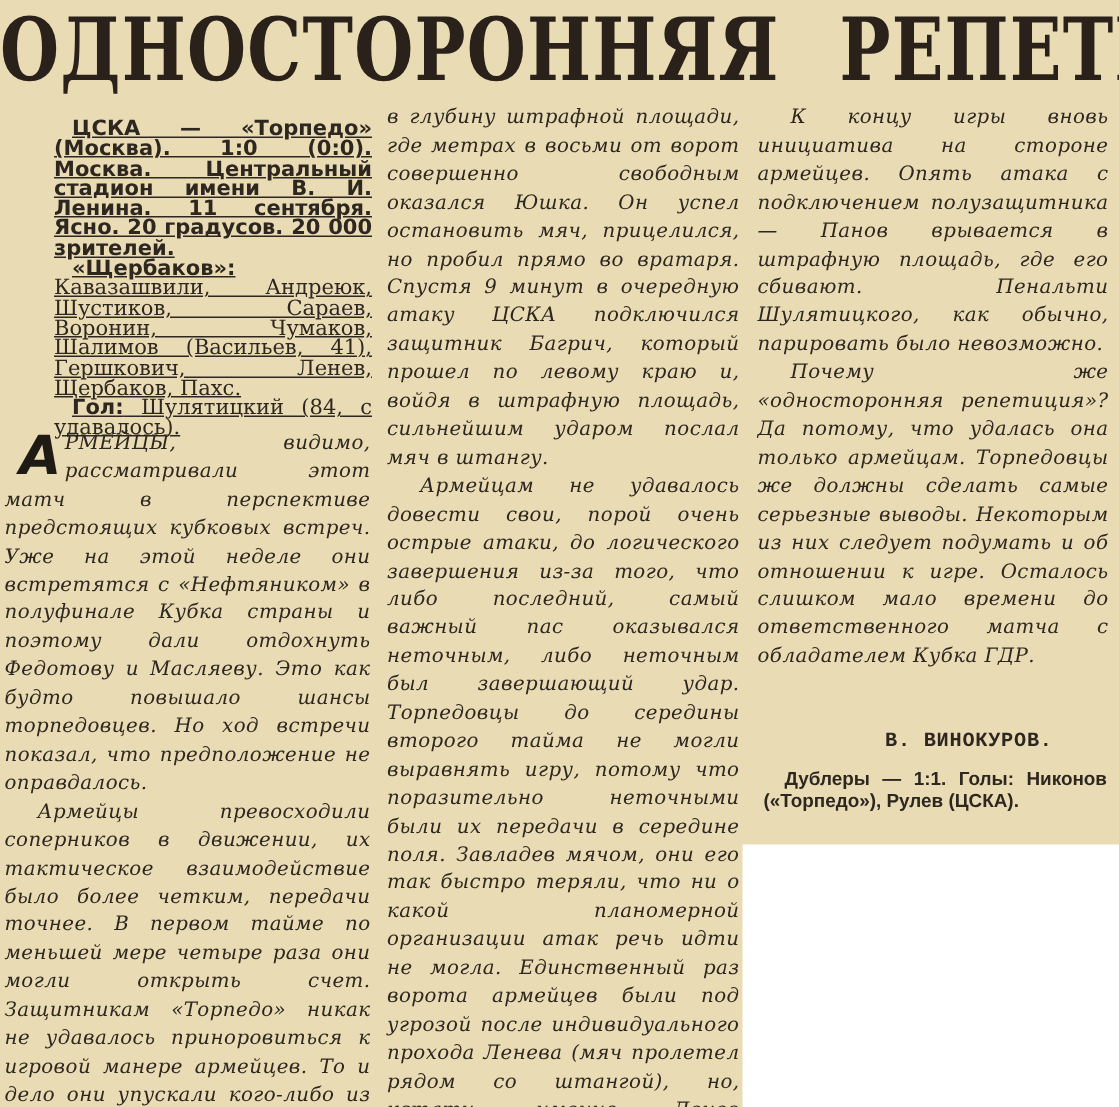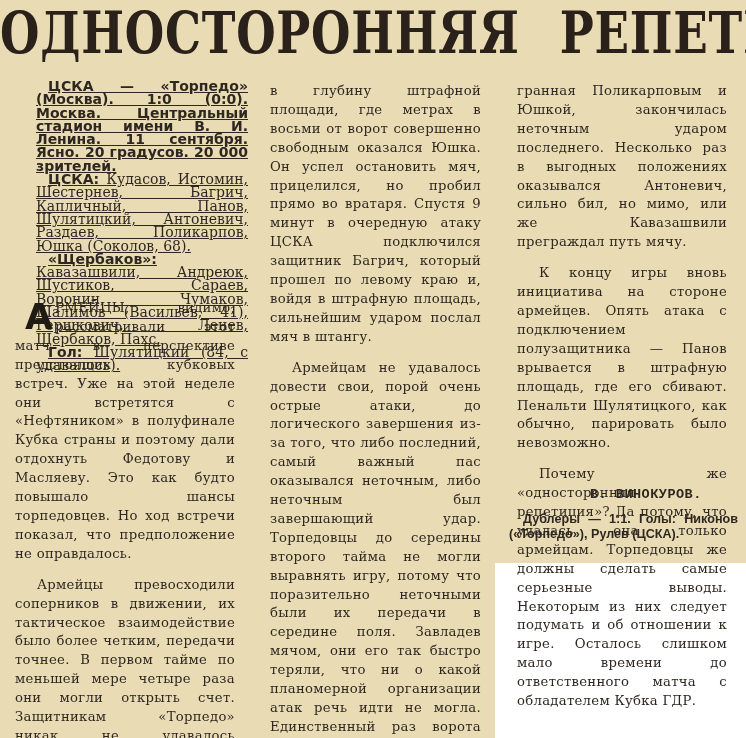--- a/index.html
+++ b/index.html
@@ -10,21 +10,21 @@
     clip-path: polygon(0 0, 746px 0, 746px 563px, 495px 563px, 495px 738px, 0 738px);
   }
   .headline {
     position: absolute; left: 0; top: 2px; width: 746px; height: 62px;
     font-family: "DejaVu Serif", serif; font-weight: bold; color: #2a221a;
     font-size: 58px; line-height: 62px; letter-spacing: 1px;
     transform: scaleX(0.78); transform-origin: left center; white-space: nowrap;
     word-spacing: 30px;
   }
   .col { position: absolute; color: #2e2720; font-family: "DejaVu Serif", serif; }
-  .col p { margin: 12px; }
+  .col p { margin: 0; font-style: italic; }
   .info {
     position: absolute; left: 36px; top: 80px; width: 212px;
     font-family: "DejaVu Sans", sans-serif; font-size: 14px; line-height: 13.3px;
     font-weight: bold; color: #2e2720; text-align: justify; text-decoration: underline;
   }
   .info p { margin: 0; text-indent: 12px; }
   .info .lineup { font-family: "DejaVu Serif", serif; font-weight: normal; }
   .info .lineup b { font-family: "DejaVu Sans", sans-serif; }
   .body-text {
     font-size: 13.2px; line-height: 18.9px; text-align: justify;
@@ -51,36 +51,34 @@
 </style>
 </head>
 <body>
 
 <div class="paper"></div>
 
 <div class="headline">ОДНОСТОРОННЯЯ РЕПЕТИЦИЯ</div>
 
 <div class="info">
   <p>ЦСКА — «Торпедо» (Москва). 1:0 (0:0). Москва. Центральный стадион имени В. И. Ленина. 11 сентября. Ясно. 20 градусов. 20 000 зрителей.</p>
-  <p class="lineup"><b>ЦСКА:</b> <span>Кудасов, Истомин, Шестернев, Багрич, Капличный, Панов, Шулятицкий, Антоневич, Раздаев, Поликарпов, Юшка (Соколов, 68).</span></p>
   <p class="lineup"><b>«Щербаков»:</b> <span>Кавазашвили, Андреюк, Шустиков, Сараев, Воронин, Чумаков, Шалимов (Васильев, 41), Гершкович, Ленев, Щербаков, Пахс.</span></p>
   <p class="lineup"><b>Гол:</b> <span>Шулятицкий (84, с удавалось).</span></p>
 </div>
 
 <div class="col body-text left-col">
   <p class="lead"><span class="dropcap">А</span><span>РМЕЙЦЫ, видимо, рассматривали этот матч в перспективе предстоящих кубковых встреч. Уже на этой неделе они встретятся с «Нефтяником» в полуфинале Кубка страны и поэтому дали отдохнуть Федотову и Масляеву. Это как будто повышало шансы торпедовцев. Но ход встречи показал, что предположение не оправдалось.</span></p>
   <p>Армейцы превосходили соперников в движении, их тактическое взаимодействие было более четким, передачи точнее. В первом тайме по меньшей мере четыре раза они могли открыть счет. Защитникам «Торпедо» никак не удавалось приноровиться к игровой манере армейцев. То и дело они упускали кого-либо из подключавшихся в нападение полузащитников ЦСКА. А на 7-й минуте последовала типичная для армейцев атака, когда впереди оказались сразу все полузащитники. Панов рывком вышел к линии ворот и отдал пас назад</p>
 </div>
 
 <div class="col body-text mid-col">
   <p class="lead">в глубину штрафной площади, где метрах в восьми от ворот совершенно свободным оказался Юшка. Он успел остановить мяч, прицелился, но пробил прямо во вратаря. Спустя 9 минут в очередную атаку ЦСКА подключился защитник Багрич, который прошел по левому краю и, войдя в штрафную площадь, сильнейшим ударом послал мяч в штангу.</p>
   <p>Армейцам не удавалось довести свои, порой очень острые атаки, до логического завершения из-за того, что либо последний, самый важный пас оказывался неточным, либо неточным был завершающий удар. Торпедовцы до середины второго тайма не могли выравнять игру, потому что поразительно неточными были их передачи в середине поля. Завладев мячом, они его так быстро теряли, что ни о какой планомерной организации атак речь идти не могла. Единственный раз ворота армейцев были под угрозой после индивидуального прохода Ленева (мяч пролетел рядом со штангой), но, кстати, именно Ленев заслуживает самого большого упрека. Его пассивность порой просто раздражала и партнеров и зрителей. В чуть меньшей степени это замечание относится и к Щербакову.</p>
 
 </div>
 
 <div class="col body-text right-col">
-  <p class="lead">гранная Поликарповым и Юшкой, закончилась неточным ударом последнего. Несколько раз в выгодных положениях оказывался Антоневич, сильно бил, но мимо, или же Кавазашвили преграждал путь мячу.</p>
   <p>К концу игры вновь инициатива на стороне армейцев. Опять атака с подключением полузащитника — Панов врывается в штрафную площадь, где его сбивают. Пенальти Шулятицкого, как обычно, парировать было невозможно.</p>
   <p>Почему же «односторонняя репетиция»? Да потому, что удалась она только армейцам. Торпедовцы же должны сделать самые серьезные выводы. Некоторым из них следует подумать и об отношении к игре. Осталось слишком мало времени до ответственного матча с обладателем Кубка ГДР.</p>
 </div>
 
 <div class="author">В. ВИНОКУРОВ.</div>
 <div class="doubles">Дублеры — 1:1. Голы: Никонов («Торпедо»), Рулев (ЦСКА).</div>
 
 </body></html>

